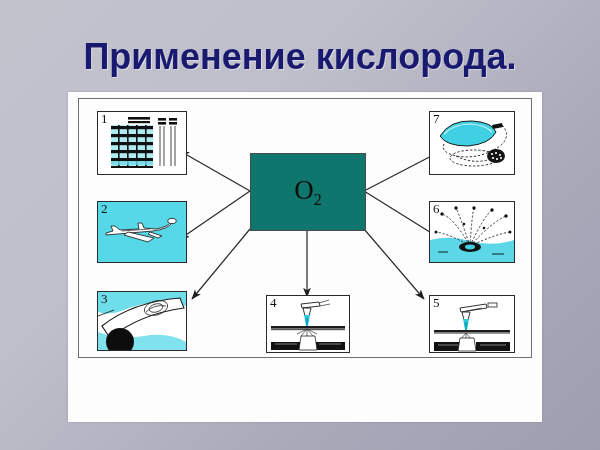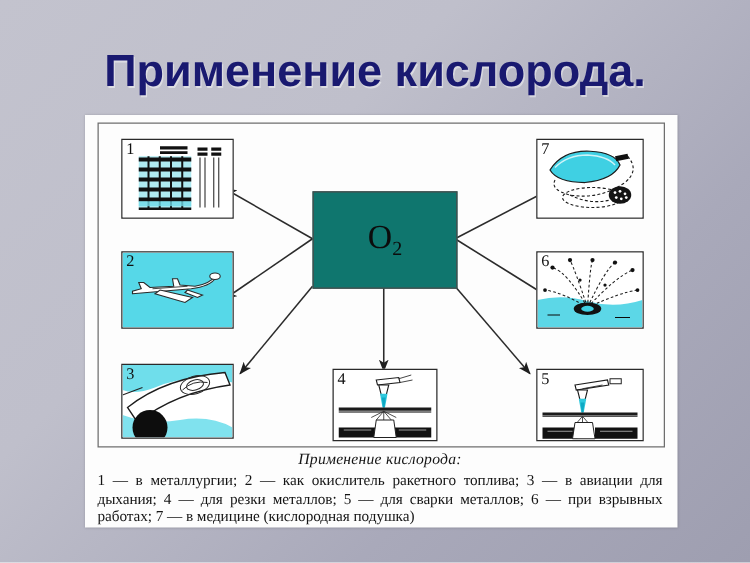--- a/index.html
+++ b/index.html
@@ -376,19 +376,15 @@
             <circle cx="70" cy="43" r="1.1"></circle>
             <circle cx="63" cy="46" r="1.1"></circle>
             <circle cx="67" cy="47" r="1.1"></circle>
             <circle cx="71" cy="46" r="1.1"></circle>
           </g>
         </svg>
       </div>
 
     </div>
 
-    <div id="caption">
-      <div class="chead">Применение кислорода:</div>
-      <div class="cline">1 — в металлургии; 2 — как окислитель ракетного топлива; 3 — в авиации для дыхания; 4 — для резки металлов; 5 — для сварки металлов; 6 — при взрывных работах; 7 — в медицине (кислородная подушка)</div>
-    </div>
 
   </div>
 </div>
 
 </body></html>

